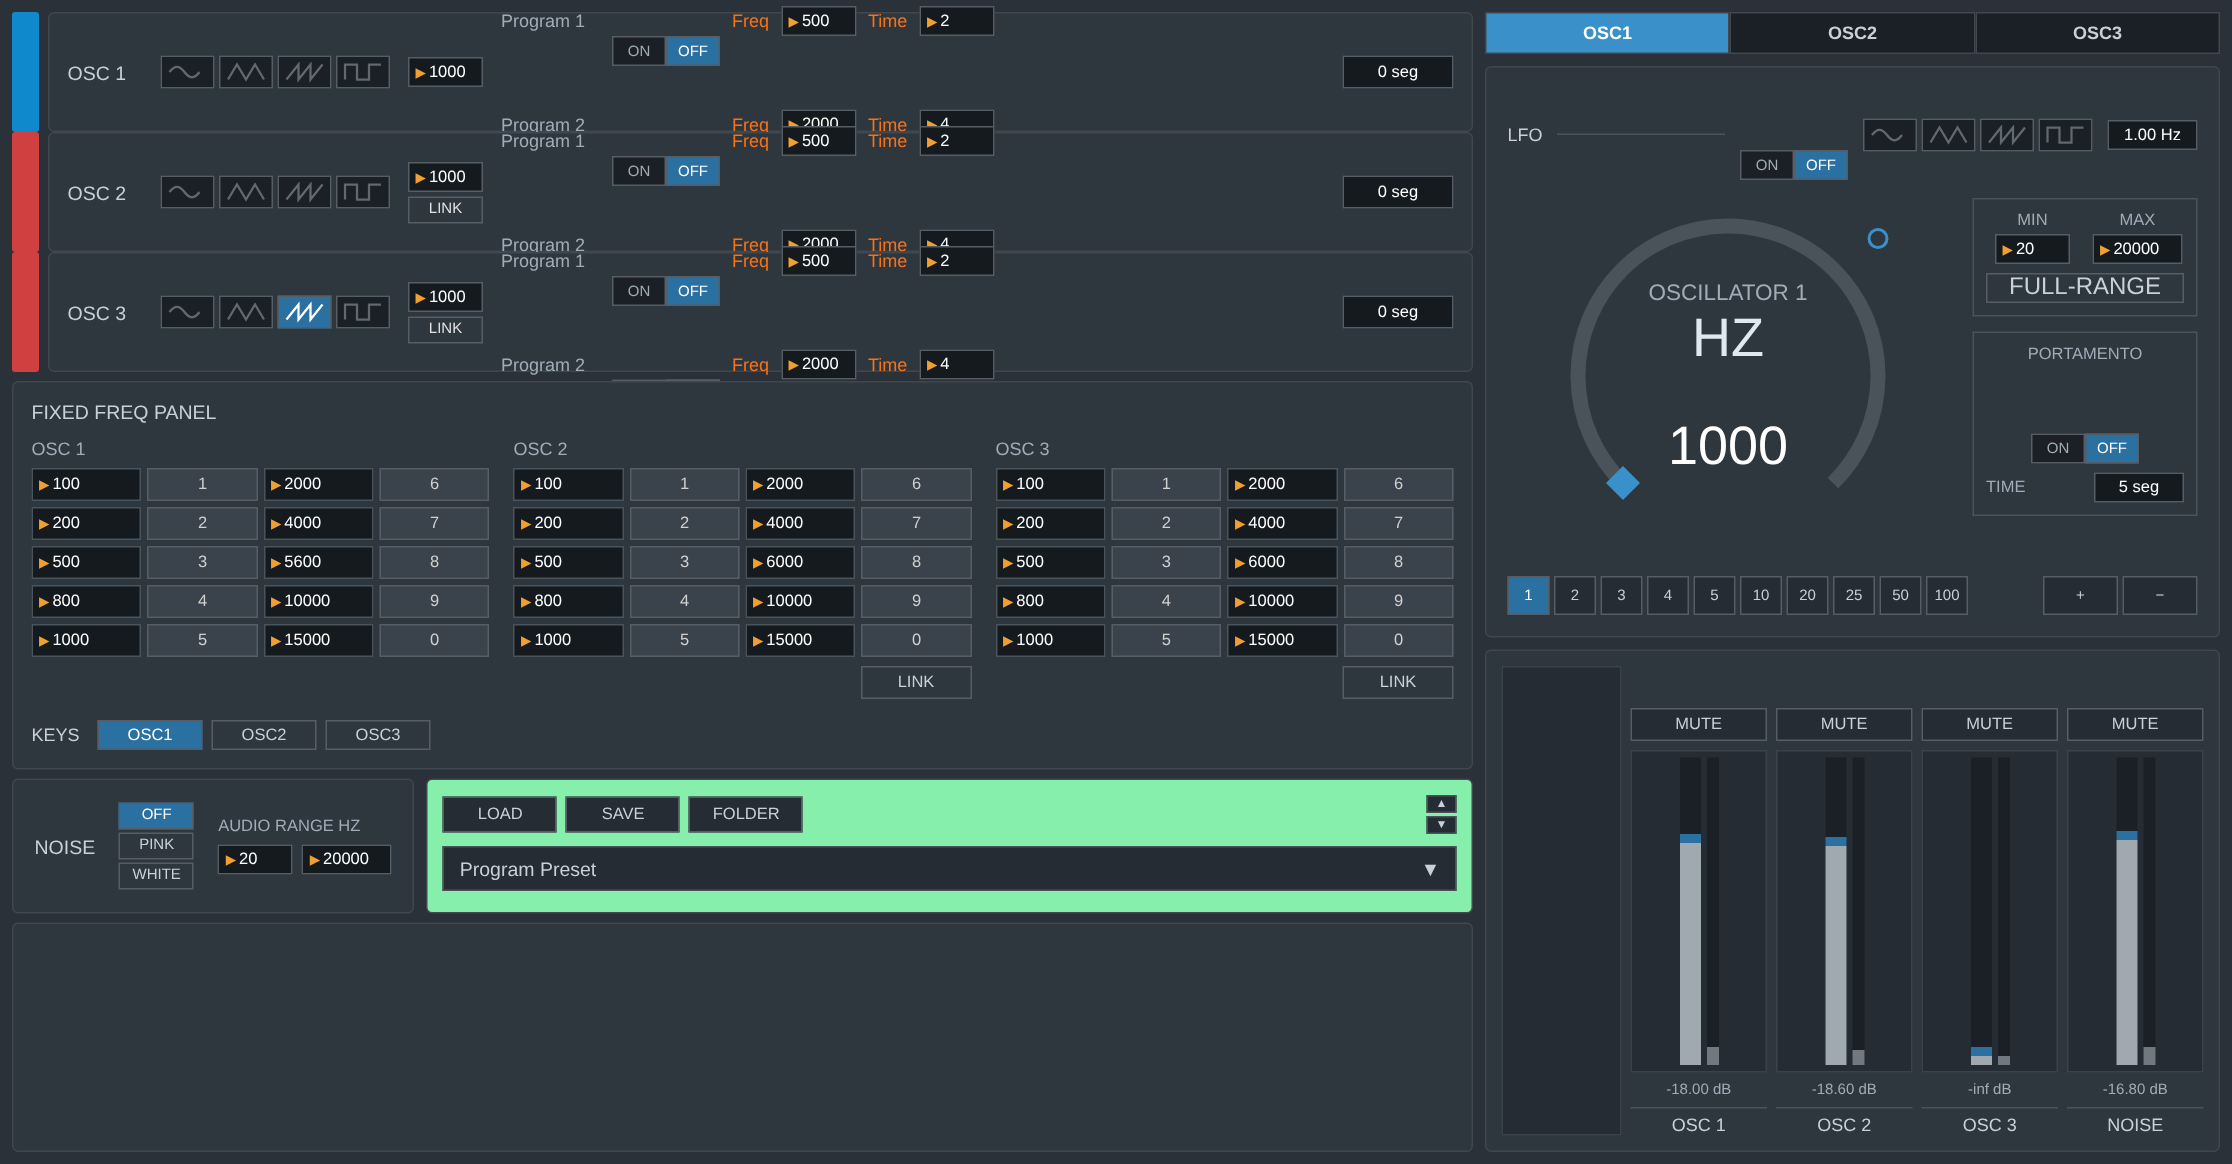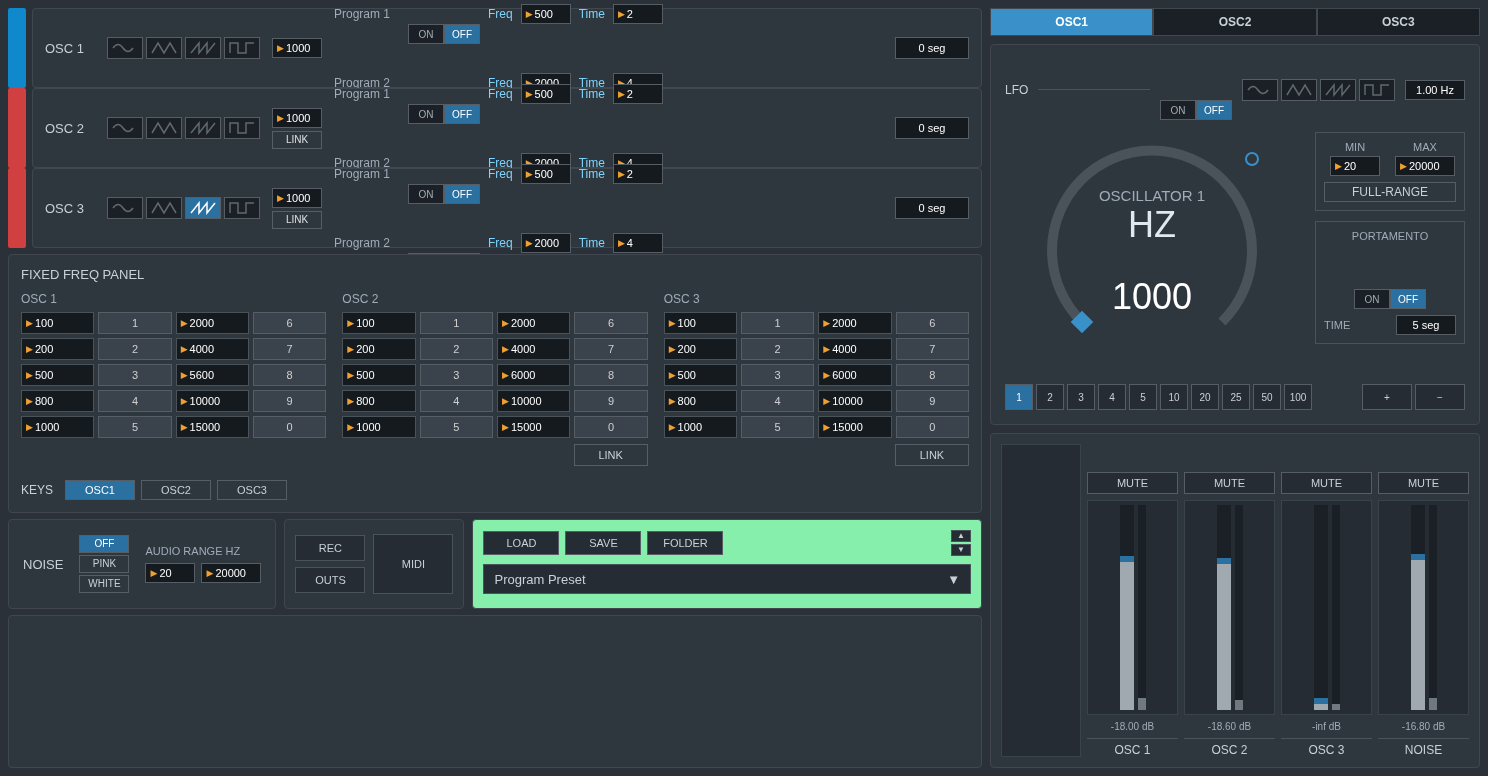--- a/index.html
+++ b/index.html
@@ -23,21 +23,21 @@
 .value-box.wide { width: 60px; }
 .tri { color: #f0a030; margin-right: 2px; font-size: 9px; }
 .link-btn { width: 50px; height: 18px; background: #2e363e; border: 1px solid #565d64; font-size: 10px; color: #e0e0e0; text-align: center; line-height: 16px; cursor: pointer; }
 .prog-block { display: flex; flex-direction: column; gap: 8px; }
 .prog-row { display: flex; align-items: center; gap: 8px; }
 .prog-label { font-size: 12px; color: #a0acb8; width: 66px; }
 .toggle-group { display: flex; margin-top: 41px; }
 .toggle { width: 36px; height: 20px; border: 1px solid #565d64; font-size: 10px; display: flex; align-items: center; justify-content: center; cursor: pointer; }
 .toggle.off { background: #1a2026; color: #a0acb8; }
 .toggle.on { background: #2a70a0; color: #fff; }
-.prog-lbl { font-size: 12px; color: #7dd3fc; }
+.prog-lbl { font-size: 12px; color: #f97316; }
 .seg-box { width: 74px; height: 22px; background: #151a1f; border: 1px solid #565d64; display: flex; align-items: center; justify-content: center; font-size: 11px; color: #fff; }
 
 .fixed-panel { background: #2e363e; border: 1px solid #40474f; border-radius: 4px; padding: 12px; display: flex; flex-direction: column; gap: 10px; }
 .panel-title { font-size: 13px; color: #c8d0d8; }
 .fixed-grid { display: flex; gap: 16px; }
 .fixed-col { flex: 1; display: flex; flex-direction: column; gap: 6px; }
 .fixed-col-title { font-size: 12px; color: #a0acb8; }
 .fixed-rows { display: grid; grid-template-columns: 1fr 1fr 1fr 1fr; gap: 4px; }
 .fixed-freq { height: 22px; background: #151a1f; border: 1px solid #4a525a; display: flex; align-items: center; padding: 0 4px; font-size: 11px; color: #fff; }
 .fixed-key { height: 22px; background: #3a424b; border: 1px solid #565d64; display: flex; align-items: center; justify-content: center; font-size: 11px; color: #d0d0d0; cursor: pointer; }
@@ -82,21 +82,21 @@
 .dial-title { font-size: 15px; color: #a0acb8; }
 .dial-unit { font-size: 36px; color: #e0e8f0; }
 .dial-value { font-size: 36px; color: #fff; margin-top: 30px; }
 .dial-led { position: absolute; top: 20px; right: 40px; width: 14px; height: 14px; border: 2px solid #3a90c8; border-radius: 50%; }
 
 .right-col { display: flex; flex-direction: column; gap: 10px; width: 150px; }
 .minmax-box { border: 1px solid #4a525a; padding: 8px; display: flex; flex-direction: column; gap: 6px; }
 .minmax-row { display: flex; gap: 8px; }
 .minmax-col { flex: 1; display: flex; flex-direction: column; gap: 3px; align-items: center; }
 .minmax-label { font-size: 11px; color: #a0acb8; }
-.full-btn { height: 20px; border: 1px solid #565d64; font-size: 12px; text-align: center; line-height: 18px; cursor: pointer; }
+.full-btn { height: 20px; border: 1px solid #565d64; font-size: 16px; text-align: center; line-height: 18px; cursor: pointer; }
 
 .step-row { display: flex; gap: 3px; align-items: center; }
 .step-btn { width: 28px; height: 26px; border: 1px solid #565d64; font-size: 10px; display: flex; align-items: center; justify-content: center; cursor: pointer; background: #262c33; }
 .step-btn.active { background: #2a70a0; color: #fff; }
 .step-btn.wide { width: 50px; }
 
 .mixer-panel { flex: 1; background: #2e363e; border: 1px solid #40474f; border-radius: 4px; padding: 10px; display: flex; gap: 6px; }
 .mixer-lfo { width: 80px; background: #262c33; border: 1px solid #3a424b; }
 .mixer-ch { flex: 1; display: flex; flex-direction: column; align-items: center; gap: 6px; margin-top: 28px; }
 .mute-btn { width: 100%; height: 22px; border: 1px solid #565d64; background: #262c33; font-size: 11px; text-align: center; line-height: 20px; cursor: pointer; }
@@ -403,27 +403,20 @@
                 <span class="tri">▶</span>
                 <span>20</span>
               </div>
             <div class="value-box wide">
                 <span class="tri">▶</span>
                 <span>20000</span>
               </div>
           </div>
         </div>
       </div>
-      <div class="rec-panel">
-        <div style="display:flex;flex-direction:column;gap:6px">
-          <div class="rec-btn">REC</div>
-          <div class="rec-btn">OUTS</div>
-        </div>
-        <div class="midi-btn">MIDI</div>
-      </div>
       <div class="preset-panel">
         <div class="preset-btns">
           <div class="preset-btn">LOAD</div>
           <div class="preset-btn">SAVE</div>
           <div class="preset-btn">FOLDER</div>
           <div class="stepper">
             <div class="step-arrow">▲</div>
             <div class="step-arrow">▼</div>
           </div>
         </div>

